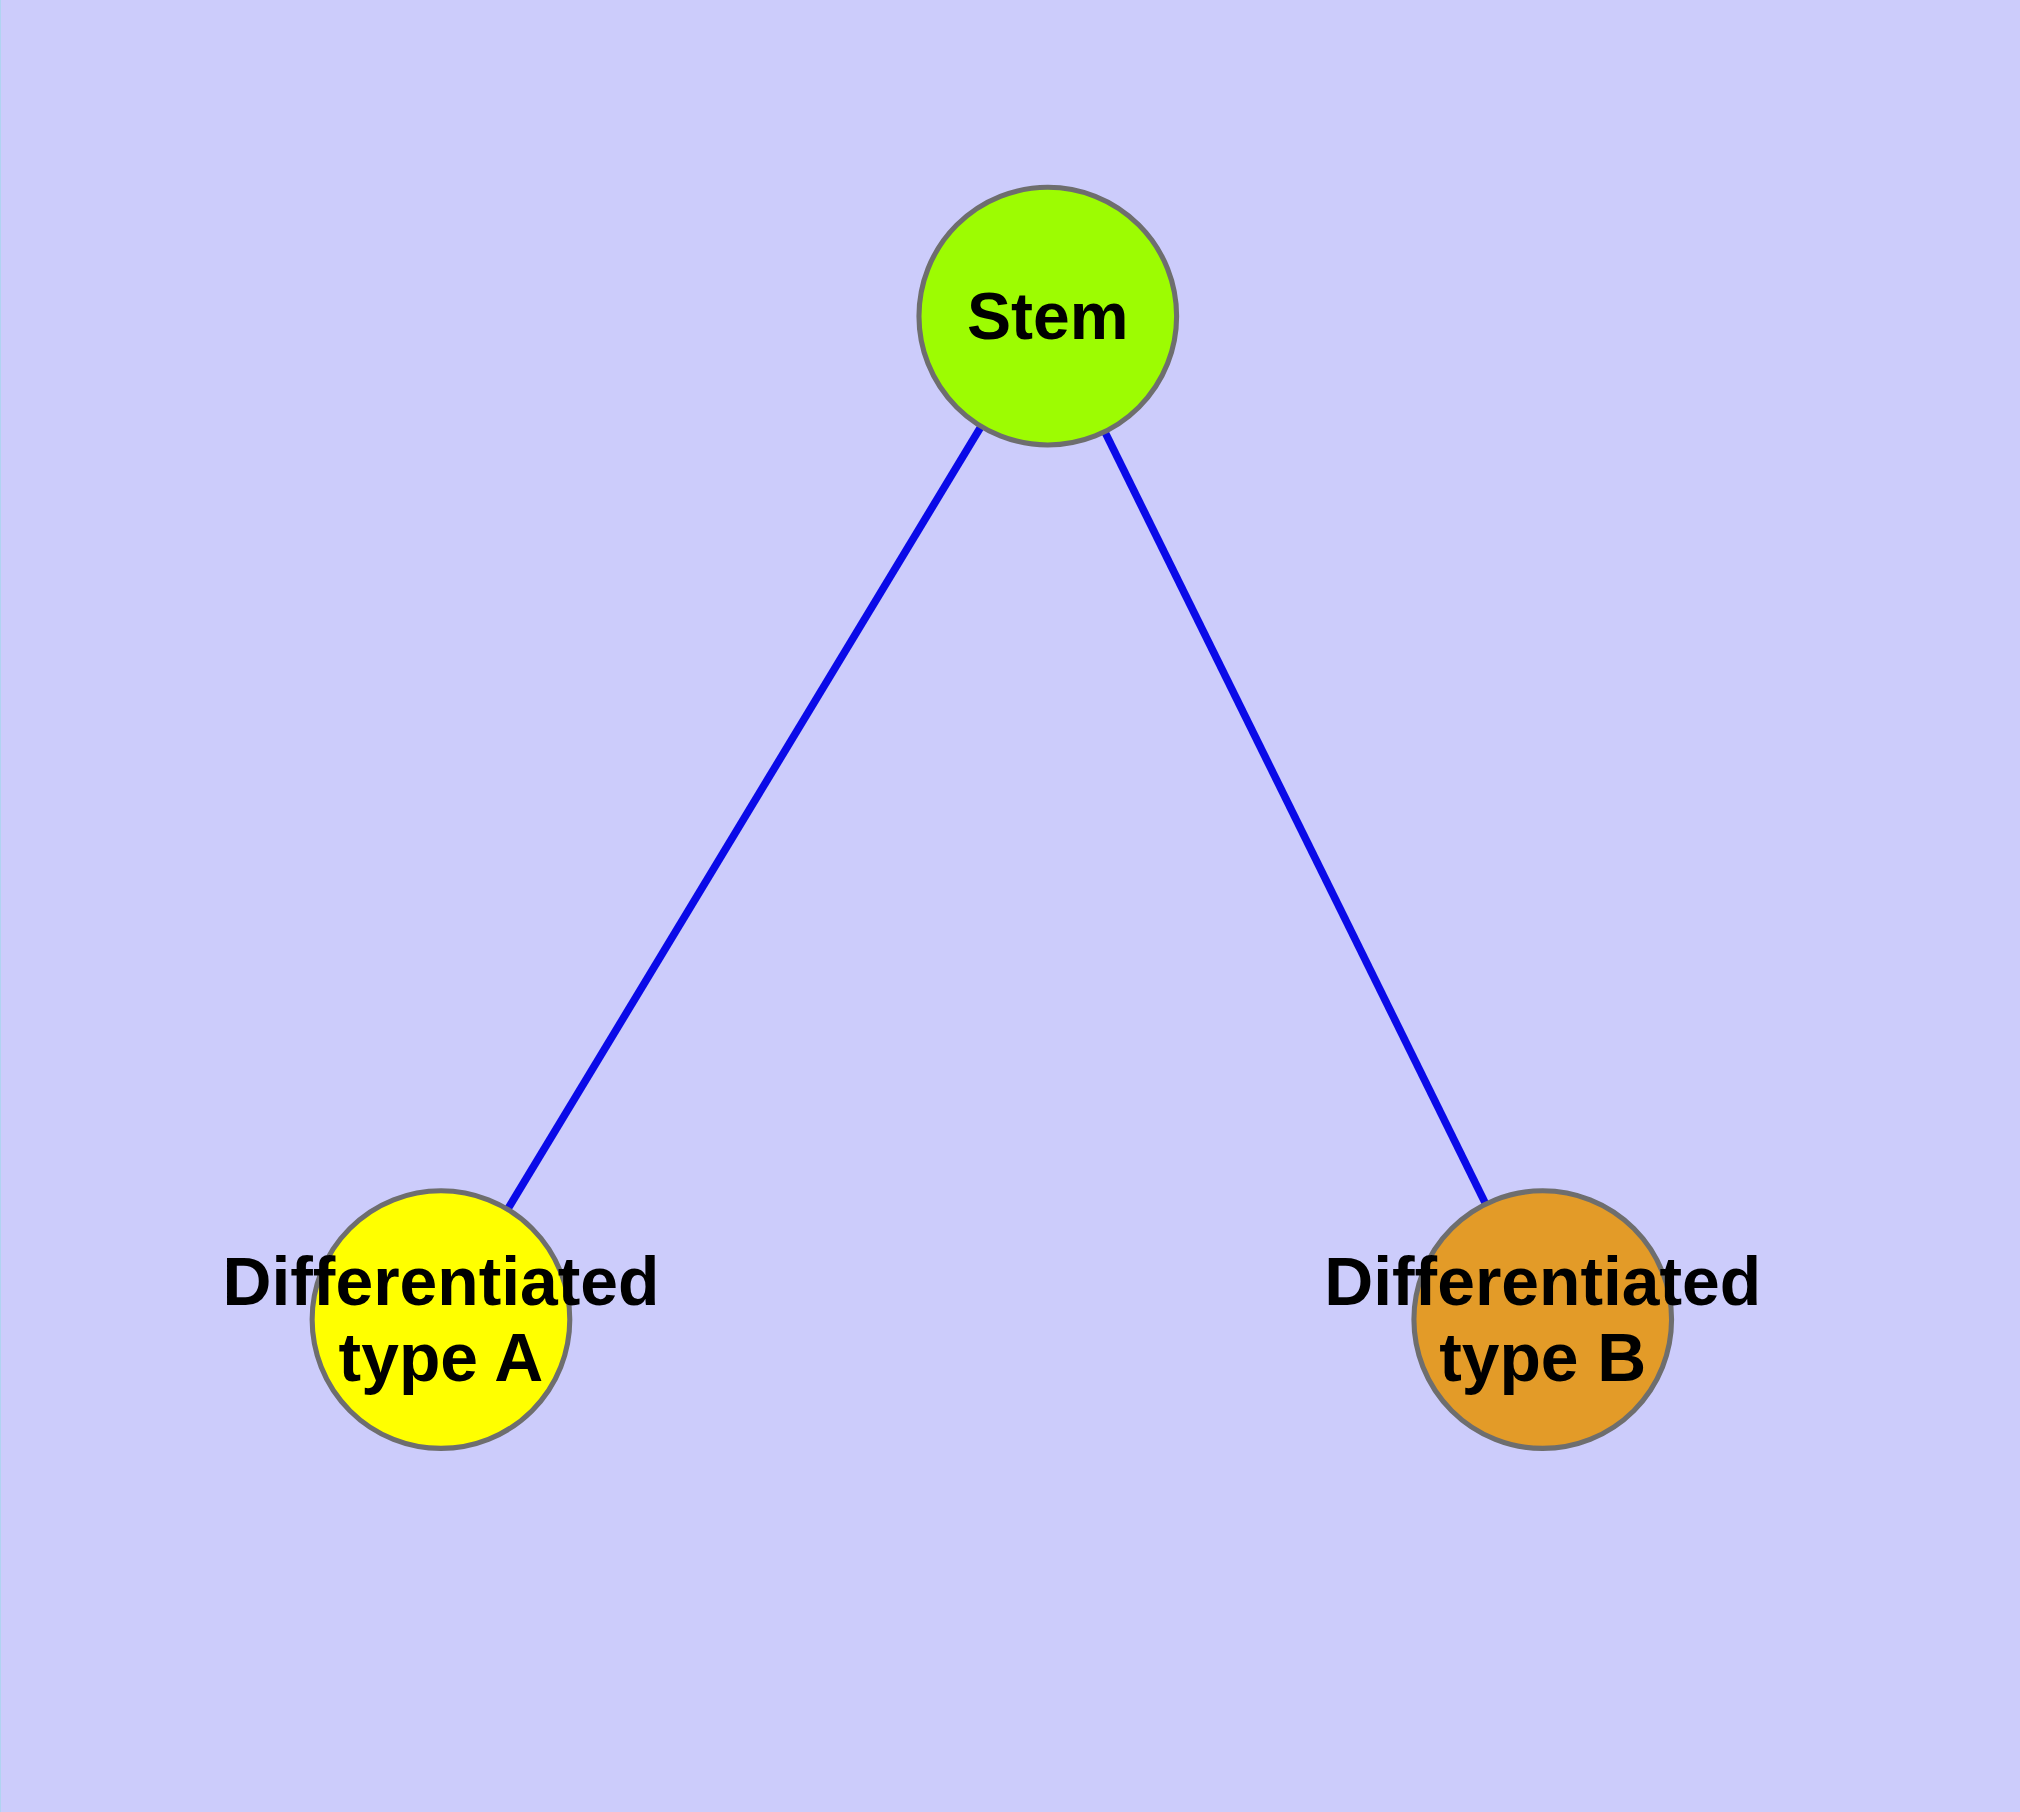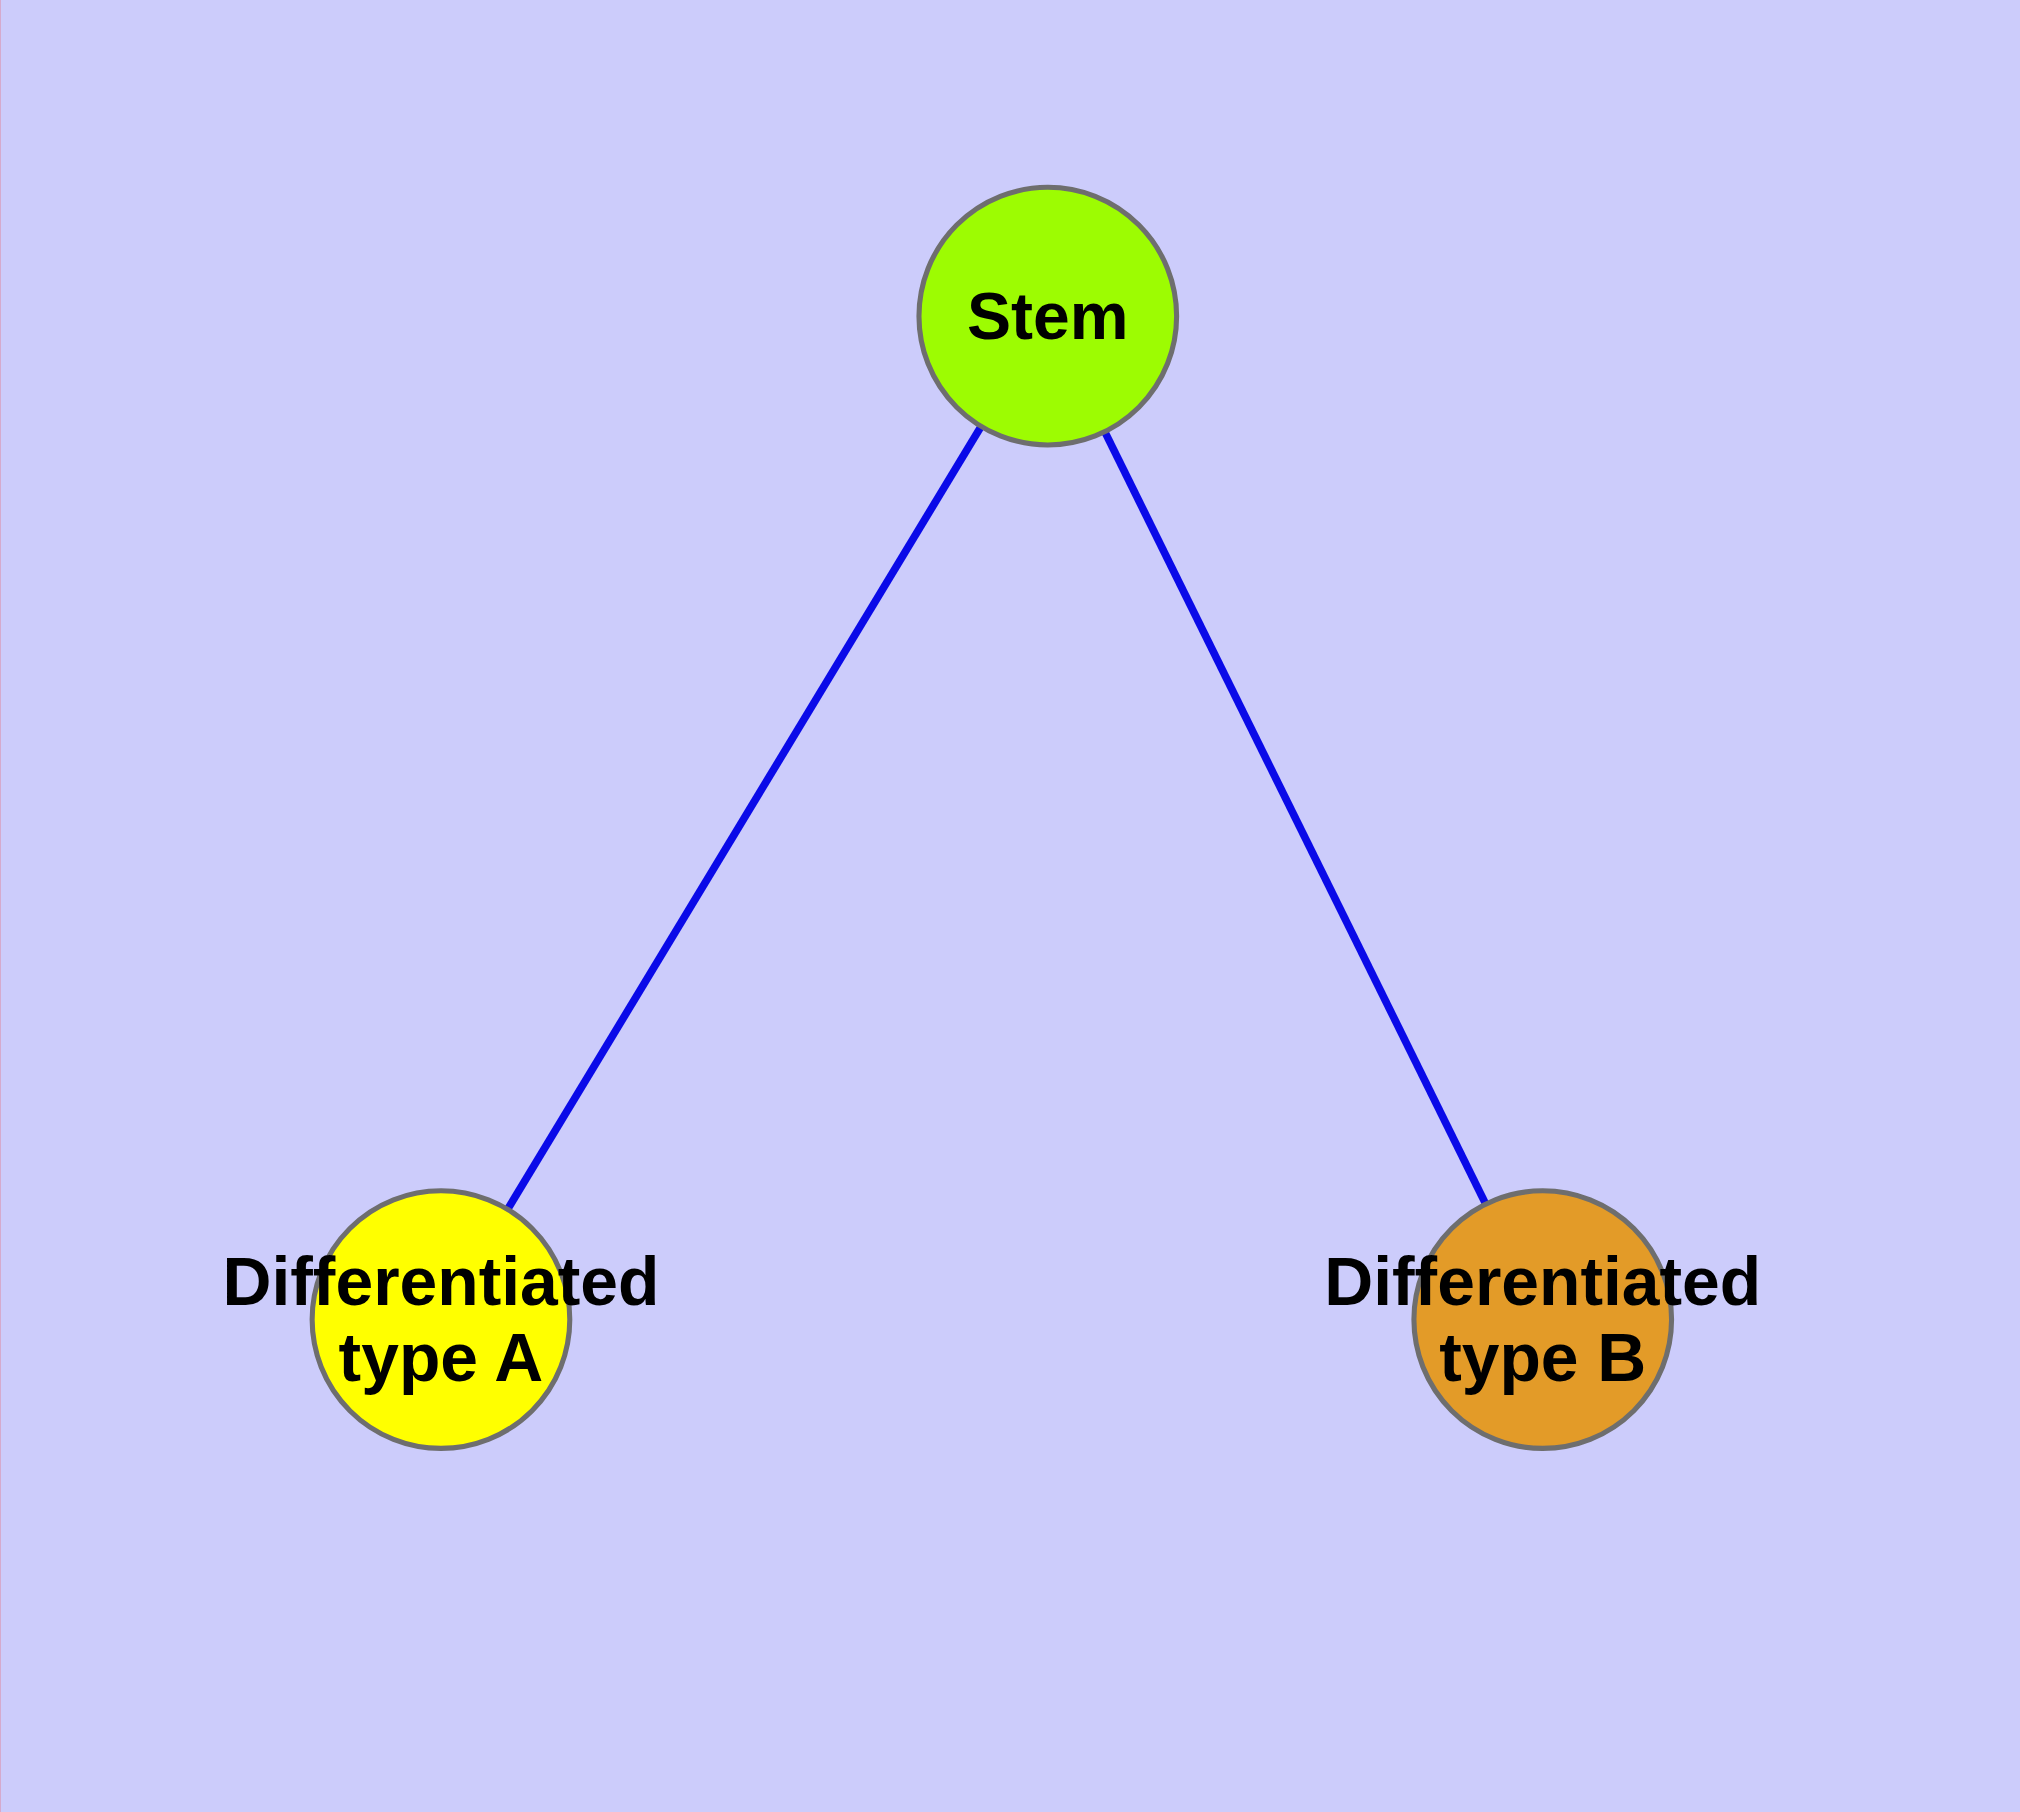--- a/index.html
+++ b/index.html
@@ -44,21 +44,21 @@
   .label-root {
     font-size: 78px;
   }
   .label-leaf {
     font-size: 80px;
   }
 </style>
 </head>
 <body>
 
-<div id="stage" style="width: 2021px; height: 1812px; background: #ef4444;">
+<div id="stage" style="width: 2021px; height: 1812px; background: #5eead4;">
   <svg id="graph-svg" viewBox="0 0 2384 2138" xmlns="http://www.w3.org/2000/svg" style="width: 2021px; height: 1812px;">
 
     <rect id="bg-rect" x="0" y="0" width="2384" height="2138" fill="#ccccfb"></rect>
 
     <g>
       <line id="edge-0" class="edge-line" x1="1160.4495889288557" y1="497.9325233355235" x2="597.620285347066" y2="1428.644667805969" stroke="#0a0ae8" stroke-width="9"></line>
       <line id="edge-1" class="edge-line" x1="1300.5844510990194" y1="503.93833921445" x2="1753.646111884569" y2="1422.47430902625" stroke="#0a0ae8" stroke-width="9"></line>
     </g>
 
     <g>

